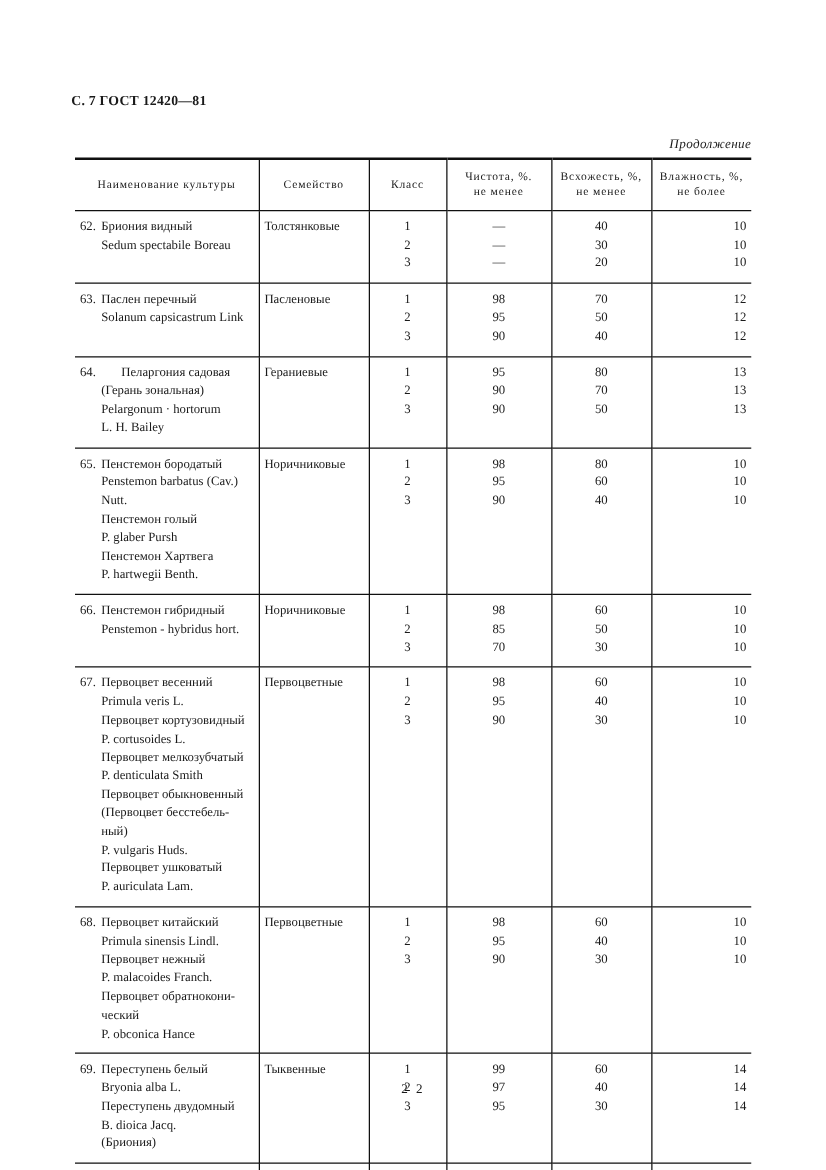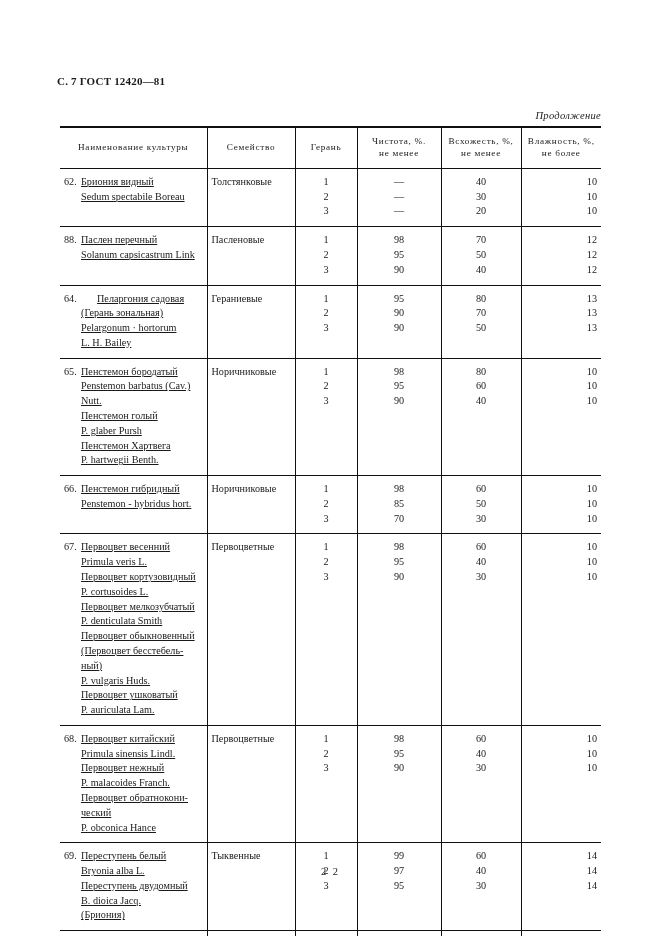--- a/index.html
+++ b/index.html
@@ -83,21 +83,20 @@
   }
   table.gost tbody td:last-child { border-right: none; text-align: right; }
   table.gost tbody tr:last-child td { border-bottom: none; }
 
   td.name-cell {
     padding-left: 6px;
   }
   .name-block {
     position: relative;
     padding-left: 17px;
-    text-decoration: underline;
   }
   .name-block .num {
     position: absolute;
     left: 0;
     top: 0;
   }
   .name-line {
     white-space: pre-wrap;
   }
   td.family-cell {
@@ -134,21 +133,21 @@
           <col class="c-family">
           <col class="c-class">
         <col class="c-pur">
           <col class="c-germ">
           <col class="c-moist">
       </colgroup>
       <thead>
         <tr>
           <th>Наименование  культуры</th>
           <th>Семейство</th>
-          <th>Герань</th>
+          <th>Класс</th>
           <th style="white-space:pre-line;">Чистота, %.
 не менее</th>
           <th style="white-space:pre-line;">Всхожесть, %,
 не менее</th>
           <th style="white-space:pre-line;">Влажность, %,
 не более</th>
         </tr>
       </thead>
       <tbody>
 
@@ -171,21 +170,21 @@
 30
 20</td>
           <td class="num-cell" style="white-space:pre-line;">10
 10
 10</td>
         </tr>
 
         <tr>
           <td class="name-cell">
             <div class="name-block">
-              <span class="num">88.</span>
+              <span class="num">63.</span>
               <span class="name-line" style="white-space:pre-line;">Паслен перечный
 Solanum capsicastrum Link</span>
             </div>
           </td>
           <td class="family-cell">Пасленовые</td>
           <td class="num-cell" style="white-space:pre-line;">1
 2
 3</td>
           <td class="num-cell" style="white-space:pre-line;">98
 95

